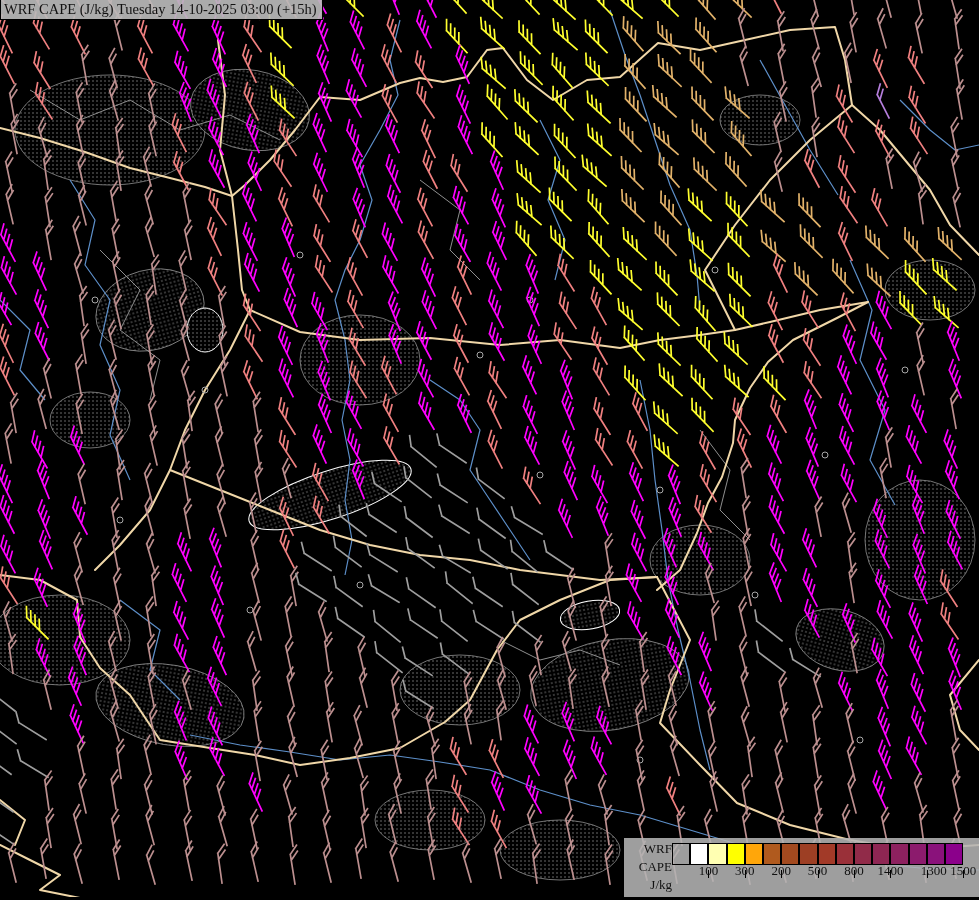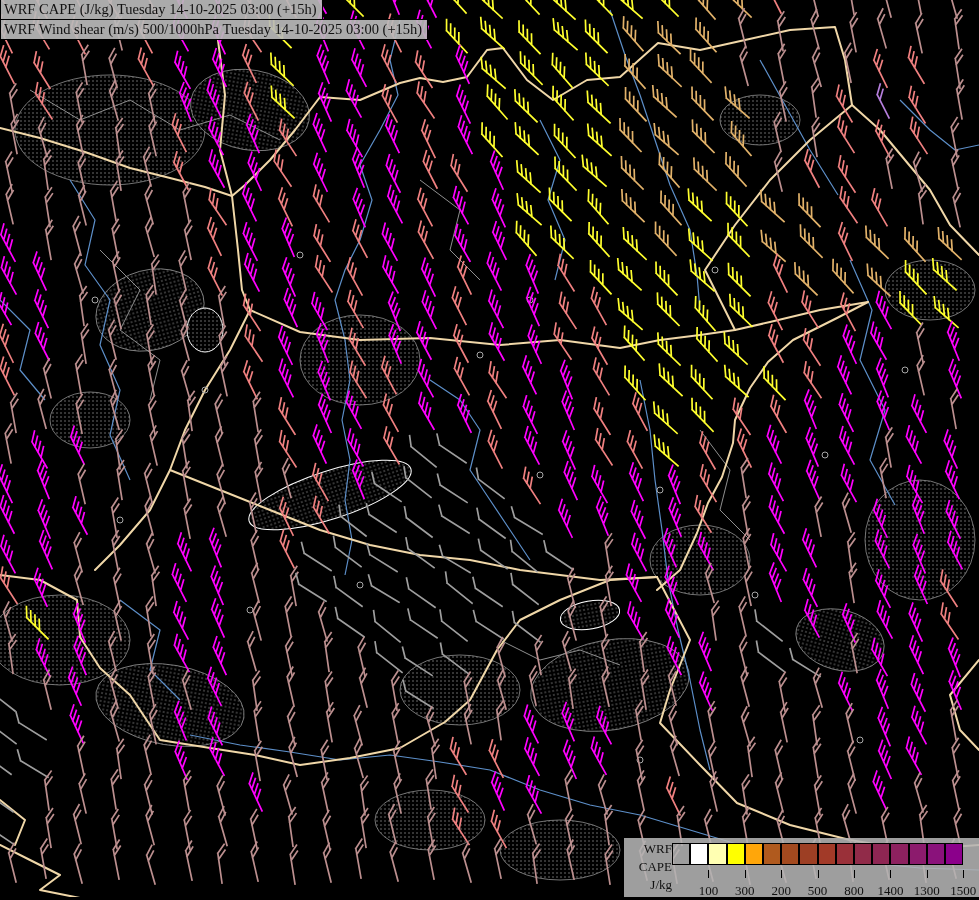--- a/index.html
+++ b/index.html
@@ -13,21 +13,21 @@
               white-space:nowrap;margin-top:-1px;}
   
   #legend{position:absolute;left:624px;top:838px;width:355px;height:59px;z-index:5;
           background:rgba(180,180,180,0.88);}
   #legend-labels{position:absolute;left:6px;top:2px;width:42px;text-align:right;
                  color:#111;font-size:13px;line-height:18px;}
   #legend-bar{position:absolute;left:48px;top:5px;height:22px;}
   .swatch{position:absolute;top:0;width:18.2px;height:22px;border:1px solid #000;
           box-sizing:border-box;}
   .ltick{position:absolute;top:27px;width:1px;height:8px;background:#000;}
-  .lticklabel{position:absolute;top:40px;width:40px;margin-left:-20px;text-align:center;
+  .lticklabel{position:absolute;top:20px;width:40px;margin-left:-20px;text-align:center;
               color:#111;font-size:13px;}
   #bottom-strip{position:absolute;left:0;bottom:0;width:979px;height:3px;background:#000;z-index:6;}
 </style>
 </head>
 <body>
 
 <div id="stage">
 
   <svg id="map-svg" width="979" height="900" viewBox="0 0 979 900">
       <defs>
@@ -844,21 +844,20 @@
         <path d="M0,0 L0,-30 M0,-30 L7.5,-38 M0,-24 L7.5,-32" transform="translate(816 878) rotate(-12)" stroke="#bc8f8f" stroke-width="1.7" fill="none" stroke-linecap="square"></path>
         <path d="M0,0 L0,-30 M0,-30 L7.5,-38 M0,-24 L7.5,-32" transform="translate(853 881) rotate(-8)" stroke="#bc8f8f" stroke-width="1.7" fill="none" stroke-linecap="square"></path>
         <path d="M0,0 L0,-30 M0,-30 L7.5,-38 M0,-24 L7.5,-32" transform="translate(889 879) rotate(-13)" stroke="#bc8f8f" stroke-width="1.7" fill="none" stroke-linecap="square"></path>
         <path d="M0,0 L0,-30 M0,-30 L7.5,-38 M0,-24 L7.5,-32" transform="translate(926 882) rotate(-9)" stroke="#bc8f8f" stroke-width="1.7" fill="none" stroke-linecap="square"></path>
         <path d="M0,0 L0,-30 M0,-30 L7.5,-38 M0,-24 L7.5,-32" transform="translate(956 878) rotate(-14)" stroke="#bc8f8f" stroke-width="1.7" fill="none" stroke-linecap="square"></path>
       </g>
     </svg>
 
   <div id="title-box">
     <div class="title-line">WRF CAPE (J/kg) Tuesday 14-10-2025 03:00 (+15h)</div>
-    <div class="title-line">WRF Wind shear (m/s) 500/1000hPa Tuesday 14-10-2025 03:00 (+15h)</div>
   </div>
 
   <div id="legend">
     <div id="legend-labels">
       <div>WRF</div>
       <div>CAPE</div>
       <div>J/kg</div>
     </div>
     <div id="legend-bar">
         <div class="swatch" style="left: 0px; background: transparent;"></div>
@@ -883,20 +882,20 @@
         <div class="lticklabel" style="left: 72.8px;">300</div>
         <div class="ltick" style="left: 109.2px;"></div>
         <div class="lticklabel" style="left: 109.2px;">200</div>
         <div class="ltick" style="left: 145.6px;"></div>
         <div class="lticklabel" style="left: 145.6px;">500</div>
         <div class="ltick" style="left: 182px;"></div>
         <div class="lticklabel" style="left: 182px;">800</div>
         <div class="ltick" style="left: 218.4px;"></div>
         <div class="lticklabel" style="left: 218.4px;">1400</div>
         <div class="ltick" style="left: 254.8px;"></div>
-        <div class="lticklabel" style="left: 254.8px;">1300</div>
+        <div class="lticklabel" style="left: 254.8px; text-align: right;">1300</div>
         <div class="ltick" style="left: 291.2px;"></div>
         <div class="lticklabel" style="left: 291.2px;">1500</div>
       </div>
   </div>
 
   <div id="bottom-strip"></div>
 </div>
 
 </body></html>

